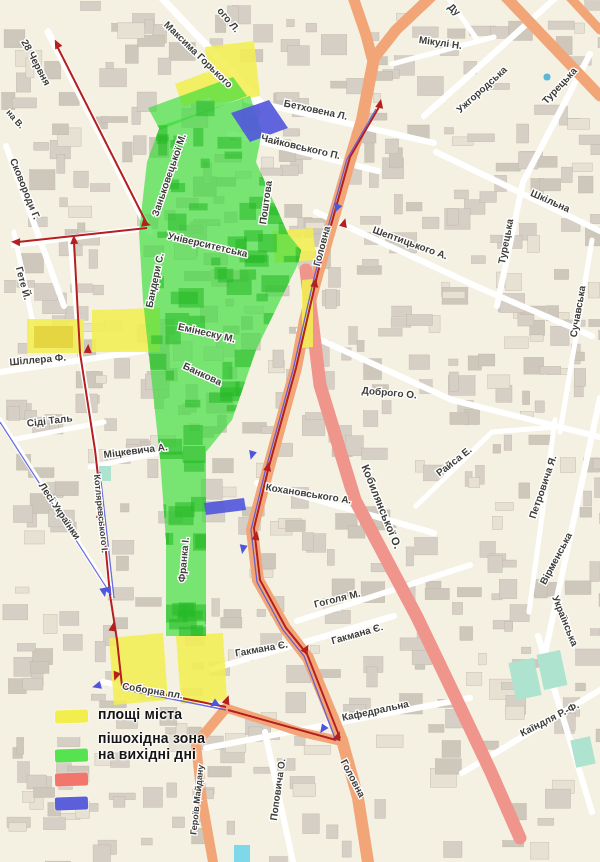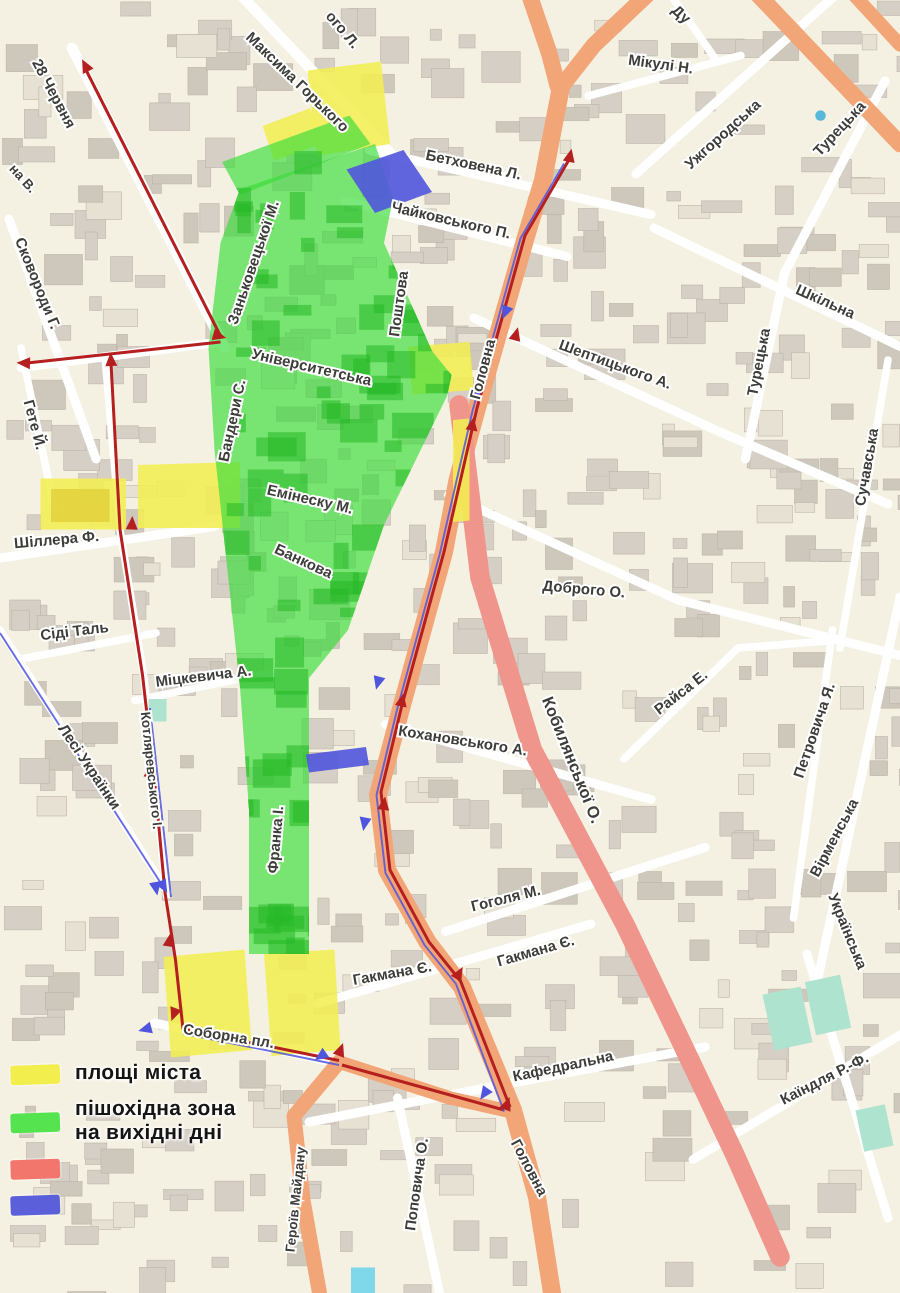--- a/index.html
+++ b/index.html
@@ -2,21 +2,21 @@
 <html><head>
 <meta charset="utf-8">
 <style>
   html,body{margin:0;padding:0;background:#888;}
   .stage{position:relative;width:600px;height:862px;overflow:hidden;
          font-family:"Liberation Sans",sans-serif;background:#f5f1e2;}
   svg{display:block}
   .street-label{fill:#3d3d3a;stroke:#ffffff;stroke-width:2.6px;paint-order:stroke;
                 font-family:"Liberation Sans",sans-serif;font-weight:700;}
   .legend{position:absolute;left:7px;top:707px;width:300px;z-index:5;}
-  .legend-row{display:flex;align-items:center;margin-bottom:8px;}
+  .legend-row{display:flex;align-items:flex-end;margin-bottom:8px;margin-left:48px;}
   .swatch{flex:0 0 auto;width:33px;height:13px;margin:3px 10px 0 0;border-radius:2px;
           transform:rotate(-2deg);box-shadow:0 0 0 1px rgba(255,255,255,.35);}
   .legend-text{font-weight:700;font-size:14px;line-height:1.12;color:#151515;letter-spacing:.2px;
                text-shadow:0 0 3px #fff,0 0 3px #fff,0 0 2px #fff,1px 1px 2px #fff;}
 </style>
 </head>
 <body>
 
 <div class="stage">
 

